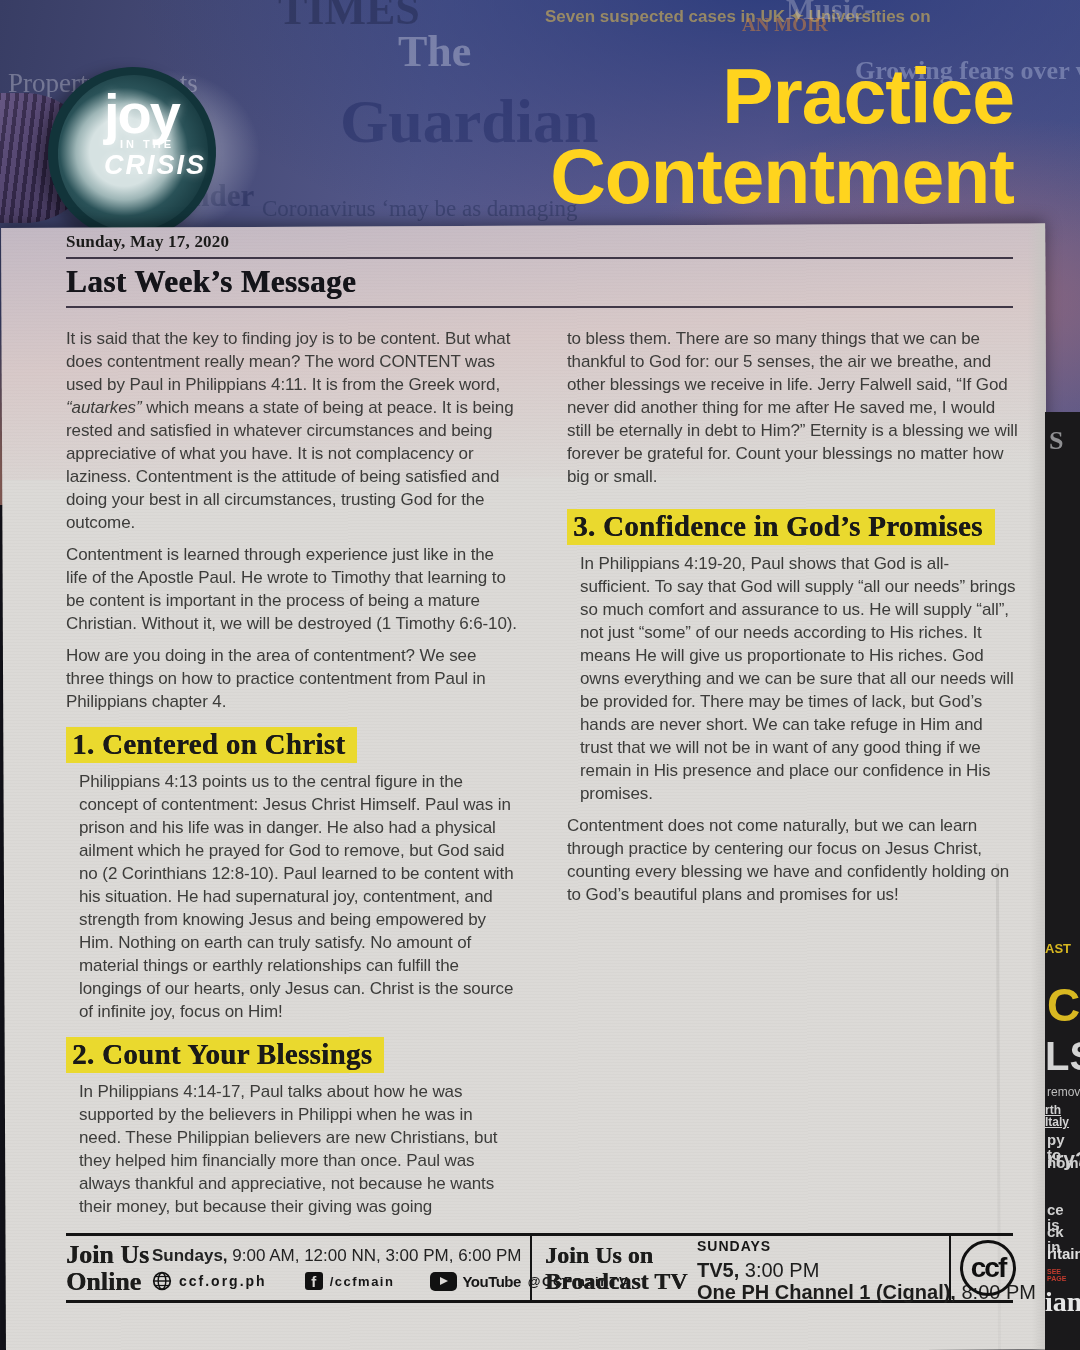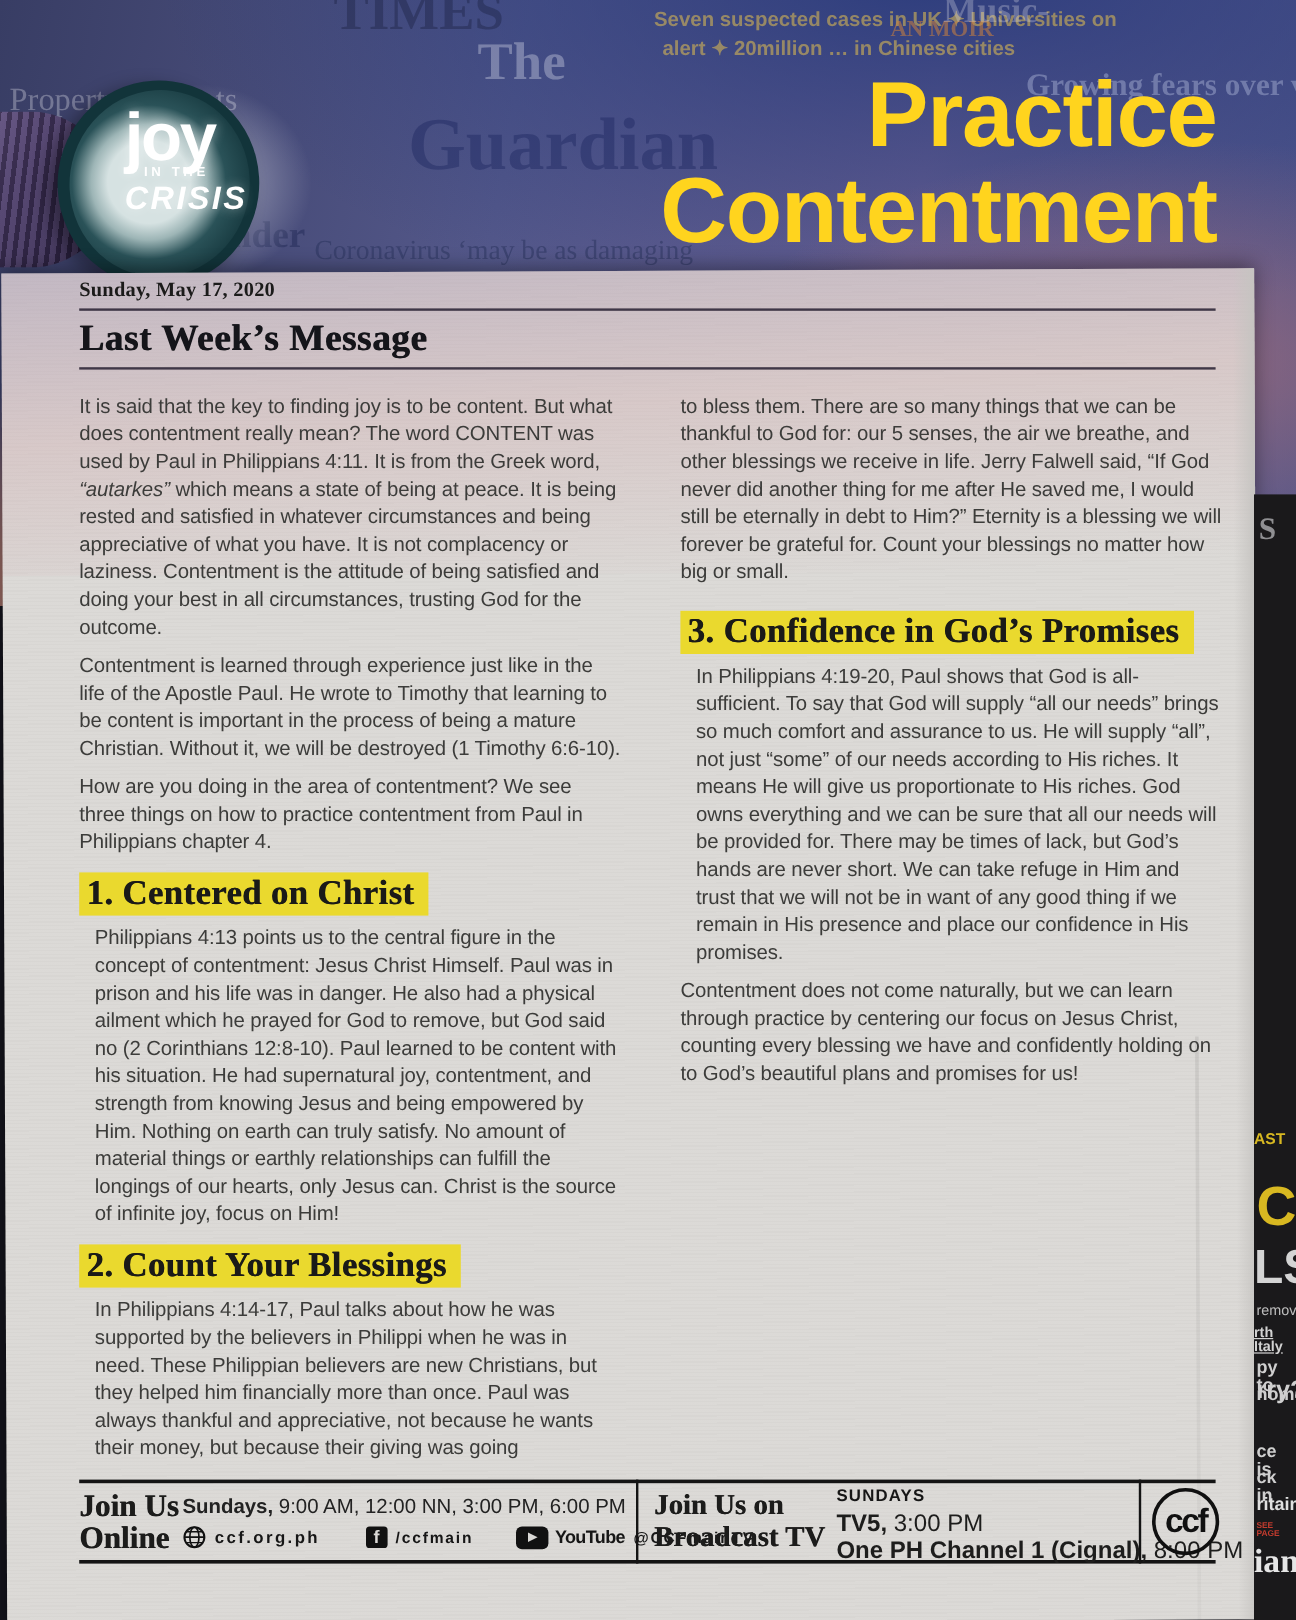--- a/index.html
+++ b/index.html
@@ -105,21 +105,20 @@
   <div class="sky">
     <span class="frag" style="left:278px;top:-16px;font-size:44px;font-weight:bold;color:rgba(20,26,54,.35);">TIMES</span>
     <span class="frag" style="left:8px;top:68px;font-size:27px;color:rgba(235,235,242,.32);">Property hotspots</span>
     <span class="frag" style="left:-4px;top:178px;font-size:31px;font-weight:bold;color:rgba(28,38,82,.45);">sports events under</span>
     <span class="frag" style="left:222px;top:240px;font-size:30px;font-weight:bold;color:rgba(50,60,104,.35);">coronavirus</span>
     <span class="frag" style="left:398px;top:26px;font-size:44px;font-weight:bold;color:rgba(225,228,240,.35);">The</span>
     <span class="frag" style="left:262px;top:196px;font-size:23px;color:rgba(40,50,92,.5);">Coronavirus ‘may be as damaging</span>
     <span class="frag" style="left:340px;top:86px;font-size:62px;font-weight:bold;color:rgba(24,34,92,.4);">Guardian</span>
     <span class="frag" style="left:258px;top:226px;font-size:23px;color:rgba(40,50,92,.5);">to global economy as 2008 crisis’</span>
     <span class="frag" style="left:545px;top:6px;font-size:17px;font-weight:bold;font-family:'Liberation Sans',sans-serif;color:rgba(214,182,84,.6);">Seven suspected cases in UK ✦ Universities on</span>
-    <span class="frag" style="left:552px;top:30px;font-size:17px;font-weight:bold;font-family:'Liberation Sans',sans-serif;color:rgba(214,182,84,.6);">alert ✦ 20million … in Chinese cities</span>
     <span class="frag" style="left:855px;top:56px;font-size:26px;font-weight:bold;color:rgba(172,182,216,.45);">Growing fears over virus</span>
     <span class="frag" style="left:742px;top:14px;font-size:19px;font-weight:bold;color:rgba(206,130,60,.55);">AN MOIR</span>
     <span class="frag" style="left:786px;top:-8px;font-size:30px;font-weight:bold;color:rgba(222,222,232,.3);">Music-</span>
   </div>
 
   <div class="flash">
     <div class="fl-glow"></div>
     <div class="fl-body"></div>
     <div class="fl-ring"></div>
     <div class="fl-rim"></div>

